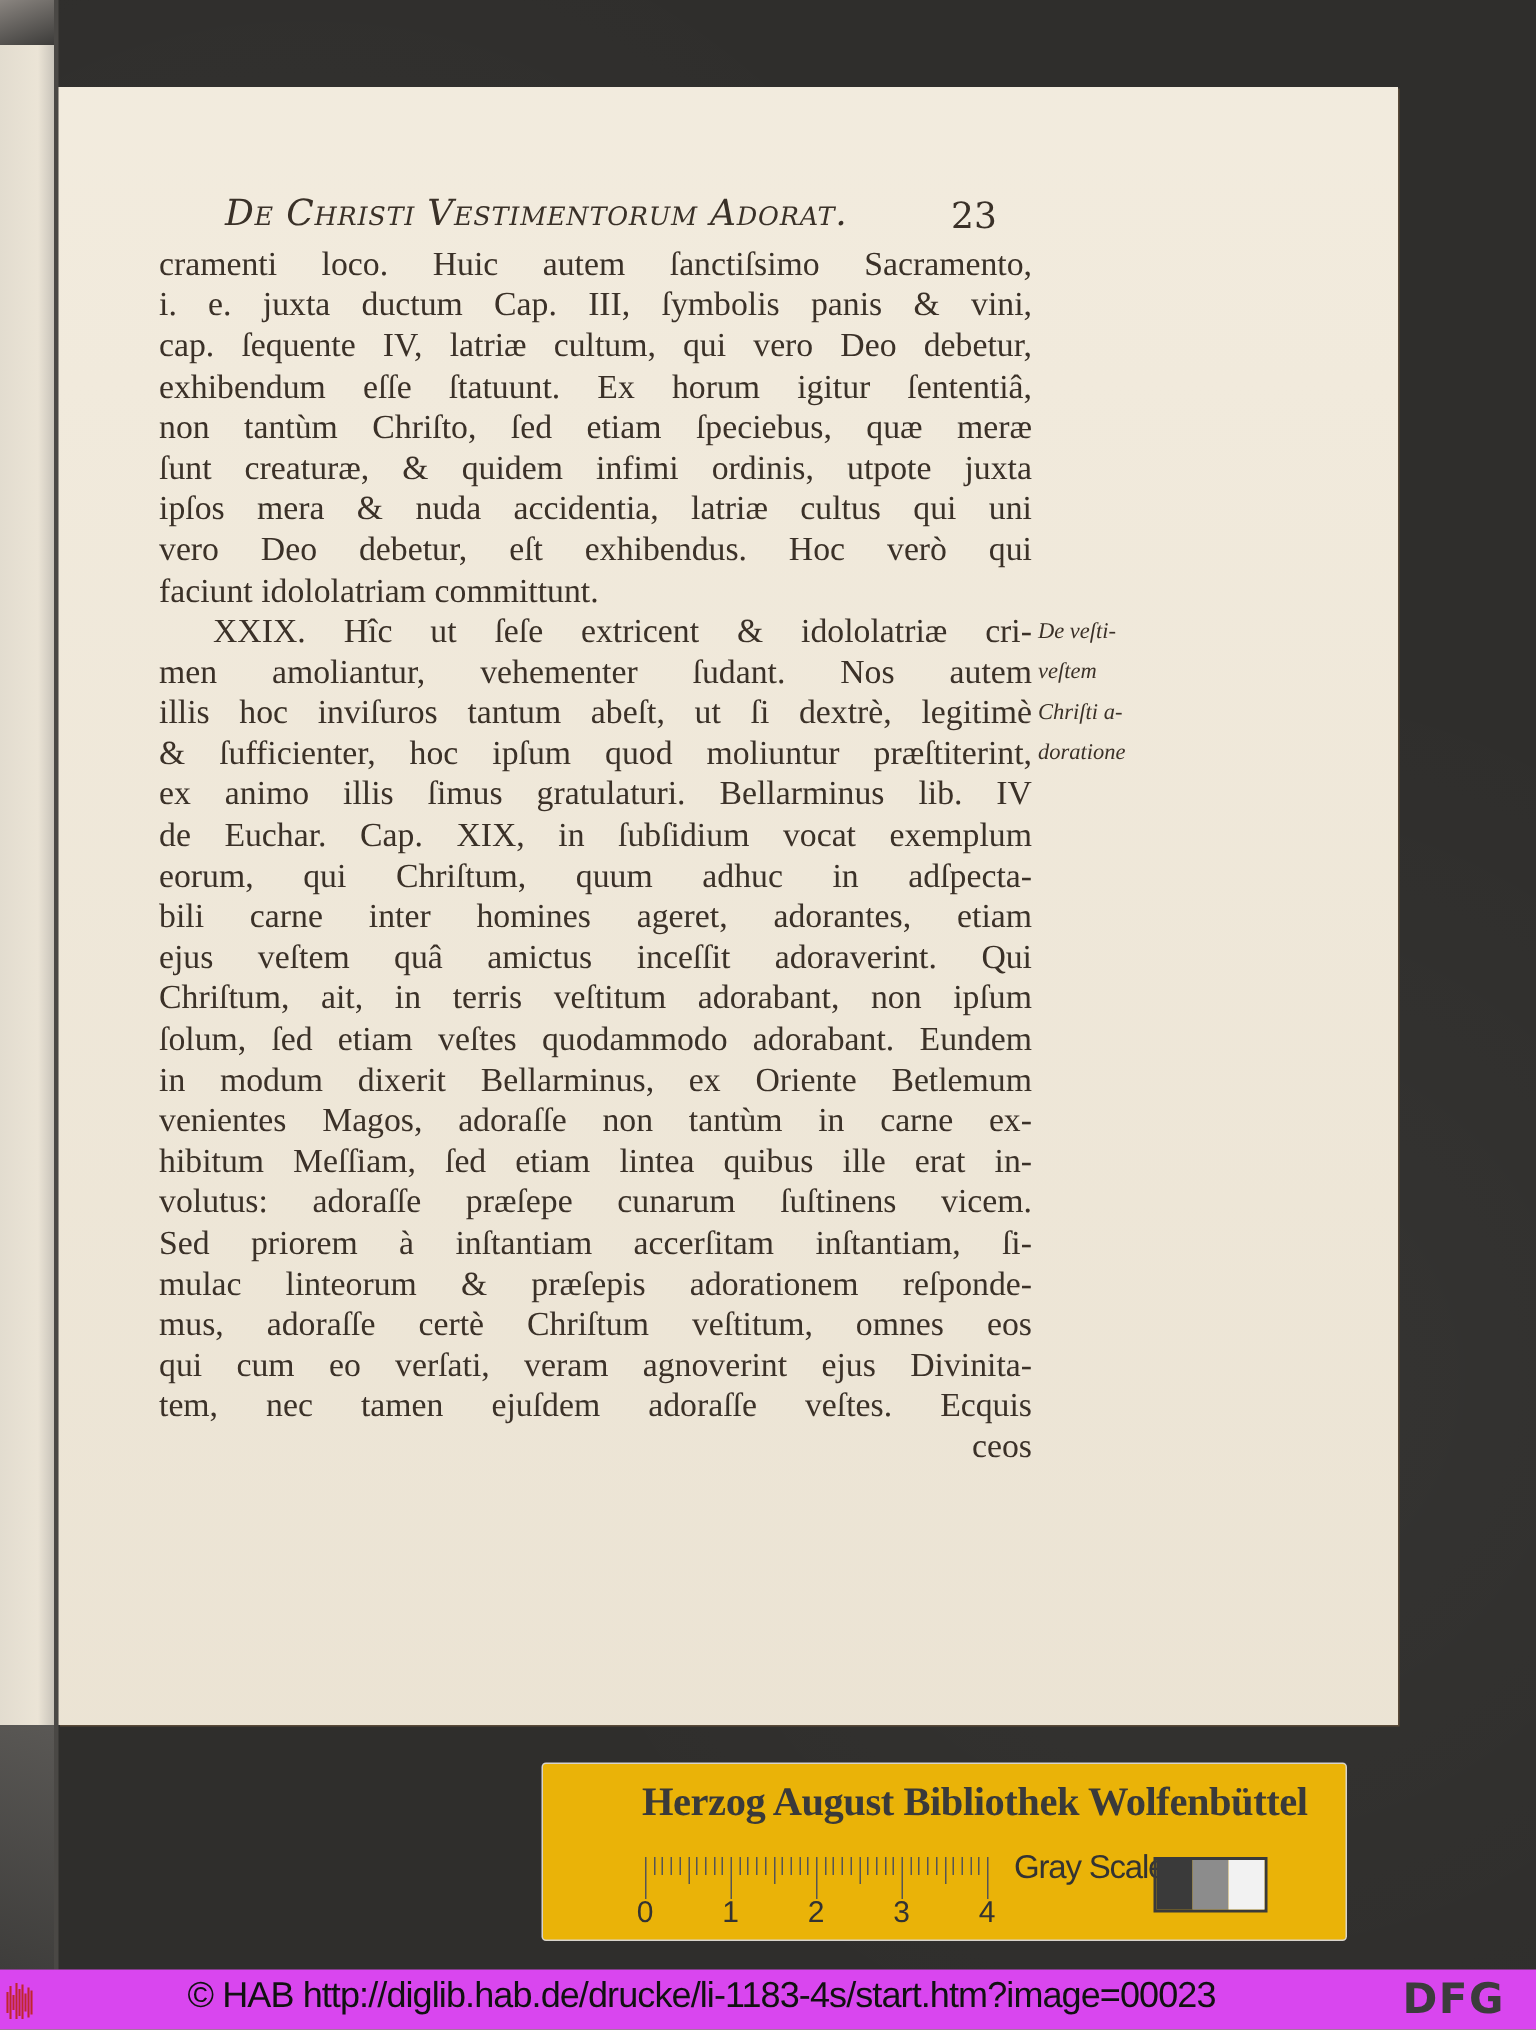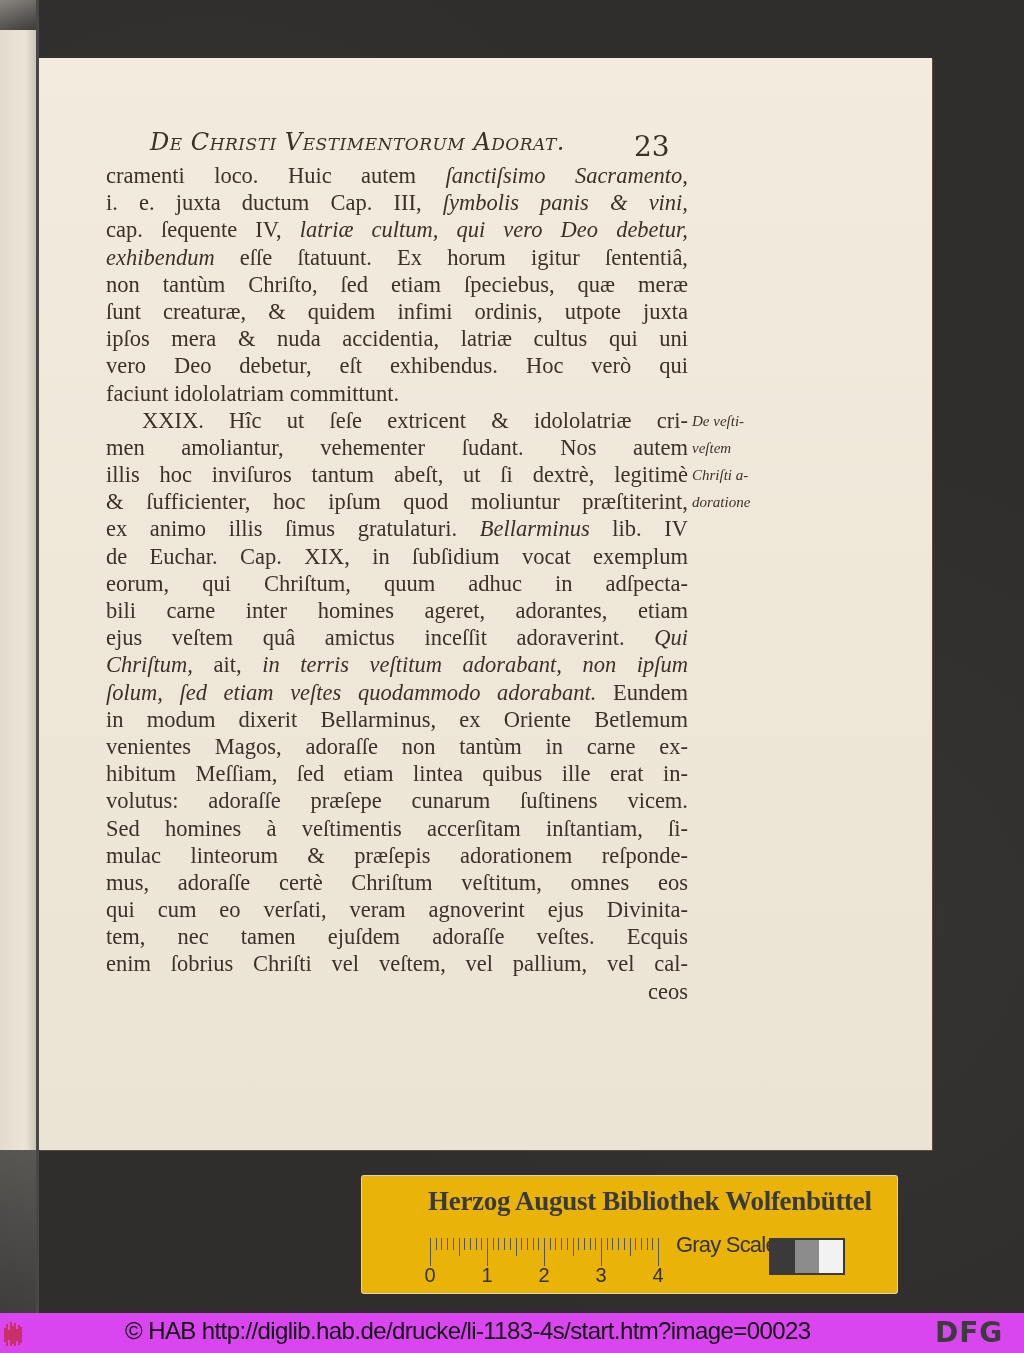--- a/index.html
+++ b/index.html
@@ -37,34 +37,34 @@
     box-shadow: 1px 1px 0 #5a4a38;
     background-image:
       linear-gradient(180deg, rgba(255,255,255,0.15), rgba(0,0,0,0.02));
   }
   .running-head {
     position:absolute; left:150px; top:128px; width:506px; height:30px;
     font-style:italic; font-size:24px; color:#3a3128; letter-spacing:0.5px;
     font-variant:small-caps;
   }
   .page-number {
-    position:absolute; left:634px; top:130px; font-size:28px; color:#3a3128;text-align:center;
+    position:absolute; left:634px; top:130px; font-size:24px; color:#3a3128;text-align:center;
   }
   .text-block {
     position:absolute; left:106px; top:162px; width:582px;
   }
   .line {
     height:27.2px; line-height:27.2px; font-size:22.5px; color:#3b3128;
     white-space:nowrap; text-align:justify; text-align-last:justify;
     font-family:"Liberation Serif", serif;
   }
   .line.last { text-align-last:left; }
   .line.indent { padding-left:36px; }
   .line.right { text-align:right; text-align-last:right; }
-  .it { font-style:italic; }
+  .it { }
   .margin-note {
     position:absolute; left:692px; top:408px; width:100px;
     font-family:"Liberation Serif", serif; font-style:italic;
     font-size:15px; line-height:27px; color:#3b3128;
   }
   .color-card {
     position:absolute; left:362px; top:1176px; width:535px; height:117px;
     background:#eab308; border-radius:2px;
     box-shadow:0 0 0 1px #d8d4cc;
   }
@@ -135,26 +135,25 @@
     <div class="line"><span>de Euchar. Cap. XIX, in ſubſidium vocat exemplum</span></div>
     <div class="line"><span>eorum, qui Chriſtum, quum adhuc in adſpecta-</span></div>
     <div class="line"><span>bili carne inter homines ageret, adorantes, etiam</span></div>
     <div class="line"><span>ejus veſtem quâ amictus inceſſit adoraverint.  </span><span class="it">Qui</span></div>
     <div class="line"><span class="it">Chriſtum,</span><span> ait, </span><span class="it">in terris veſtitum adorabant, non ipſum</span></div>
     <div class="line"><span class="it">ſolum, ſed etiam veſtes quodammodo adorabant.</span><span> Eundem</span></div>
     <div class="line"><span>in modum dixerit Bellarminus, ex Oriente Betlemum</span></div>
     <div class="line"><span>venientes Magos, adoraſſe non tantùm in carne ex-</span></div>
     <div class="line"><span>hibitum Meſſiam, ſed etiam lintea quibus ille erat in-</span></div>
     <div class="line"><span>volutus: adoraſſe præſepe cunarum ſuſtinens vicem.</span></div>
-    <div class="line"><span>Sed homines à veſtimentis accerſitam inſtantiam, ſi-</span></div>
+    <div class="line"><span>Sed priorem à inſtantiam accerſitam inſtantiam, ſi-</span></div>
     <div class="line"><span>mulac linteorum &amp; præſepis adorationem reſponde-</span></div>
     <div class="line"><span>mus, adoraſſe certè Chriſtum veſtitum, omnes eos</span></div>
     <div class="line"><span>qui cum eo verſati, veram agnoverint ejus Divinita-</span></div>
     <div class="line"><span>tem, nec tamen ejuſdem adoraſſe veſtes.  Ecquis</span></div>
-    <div class="line"><span>enim ſobrius Chriſti vel veſtem, vel pallium, vel cal-</span></div>
     <div class="line right"><span>ceos</span></div>
   </div>
 
 <div class="margin-note" id="margin-note">
     <div>De veſti-</div>
     <div>veſtem</div>
     <div>Chriſti a-</div>
     <div>doratione</div>
   </div>
 

